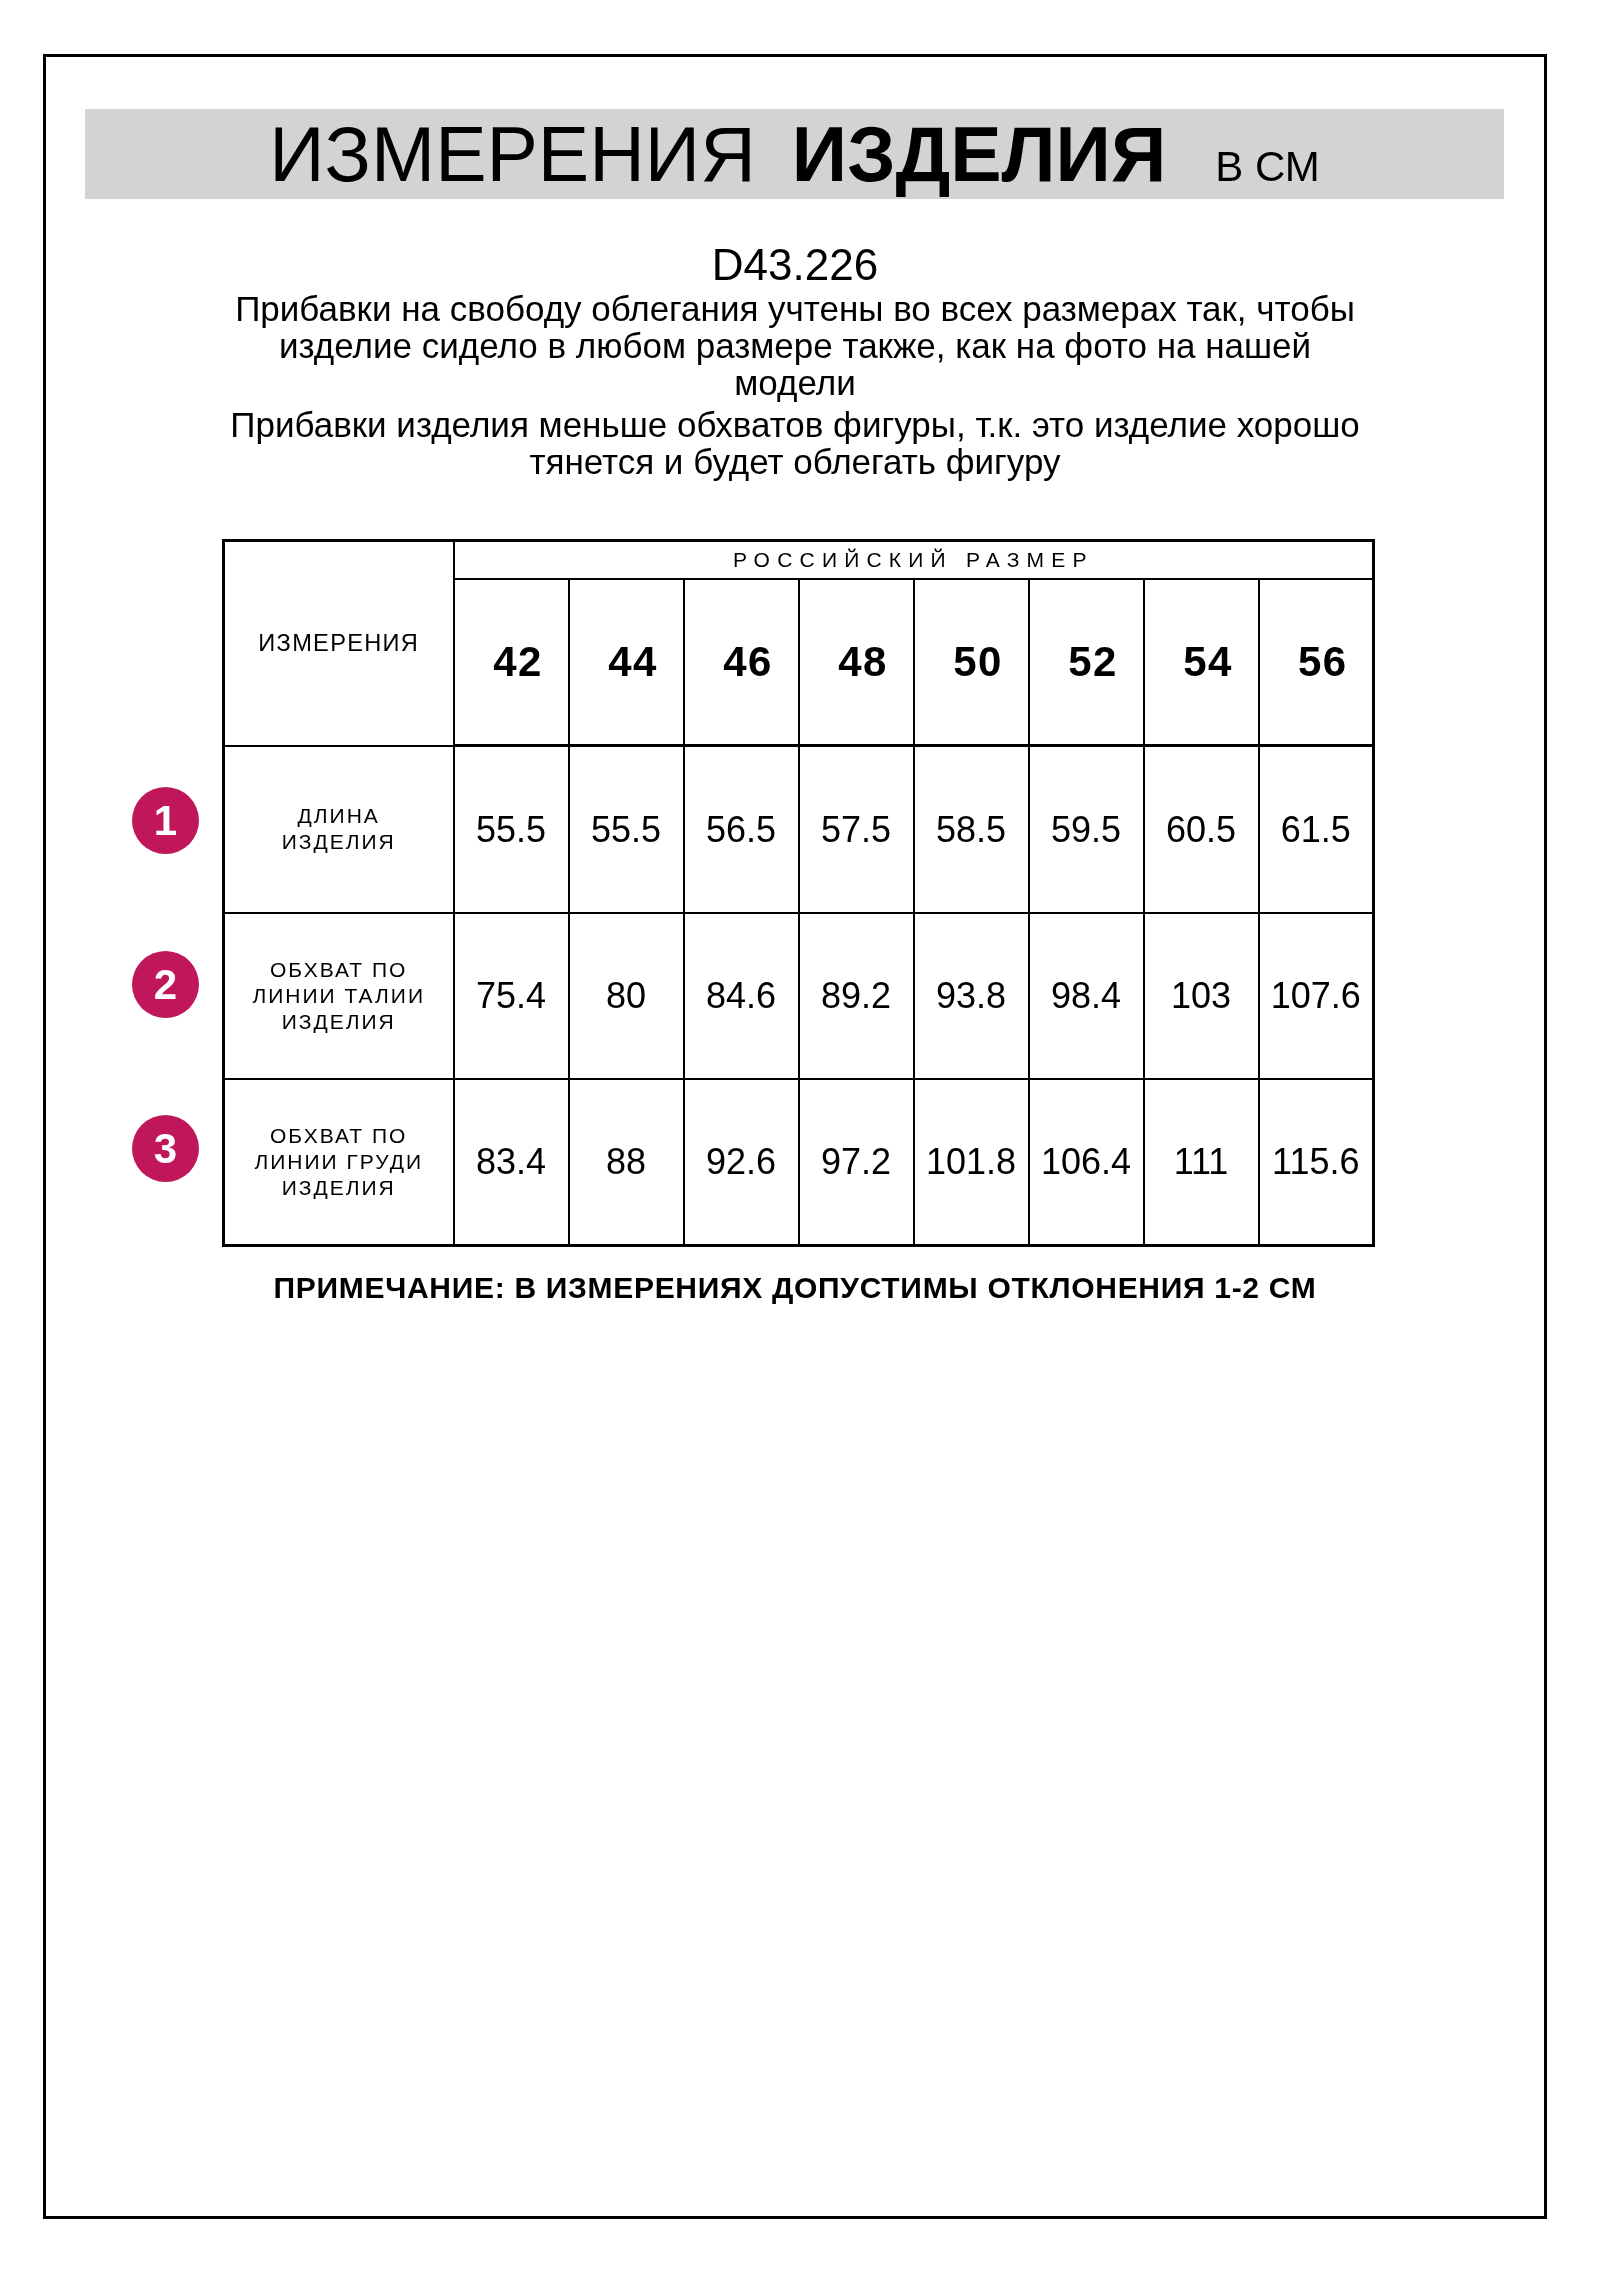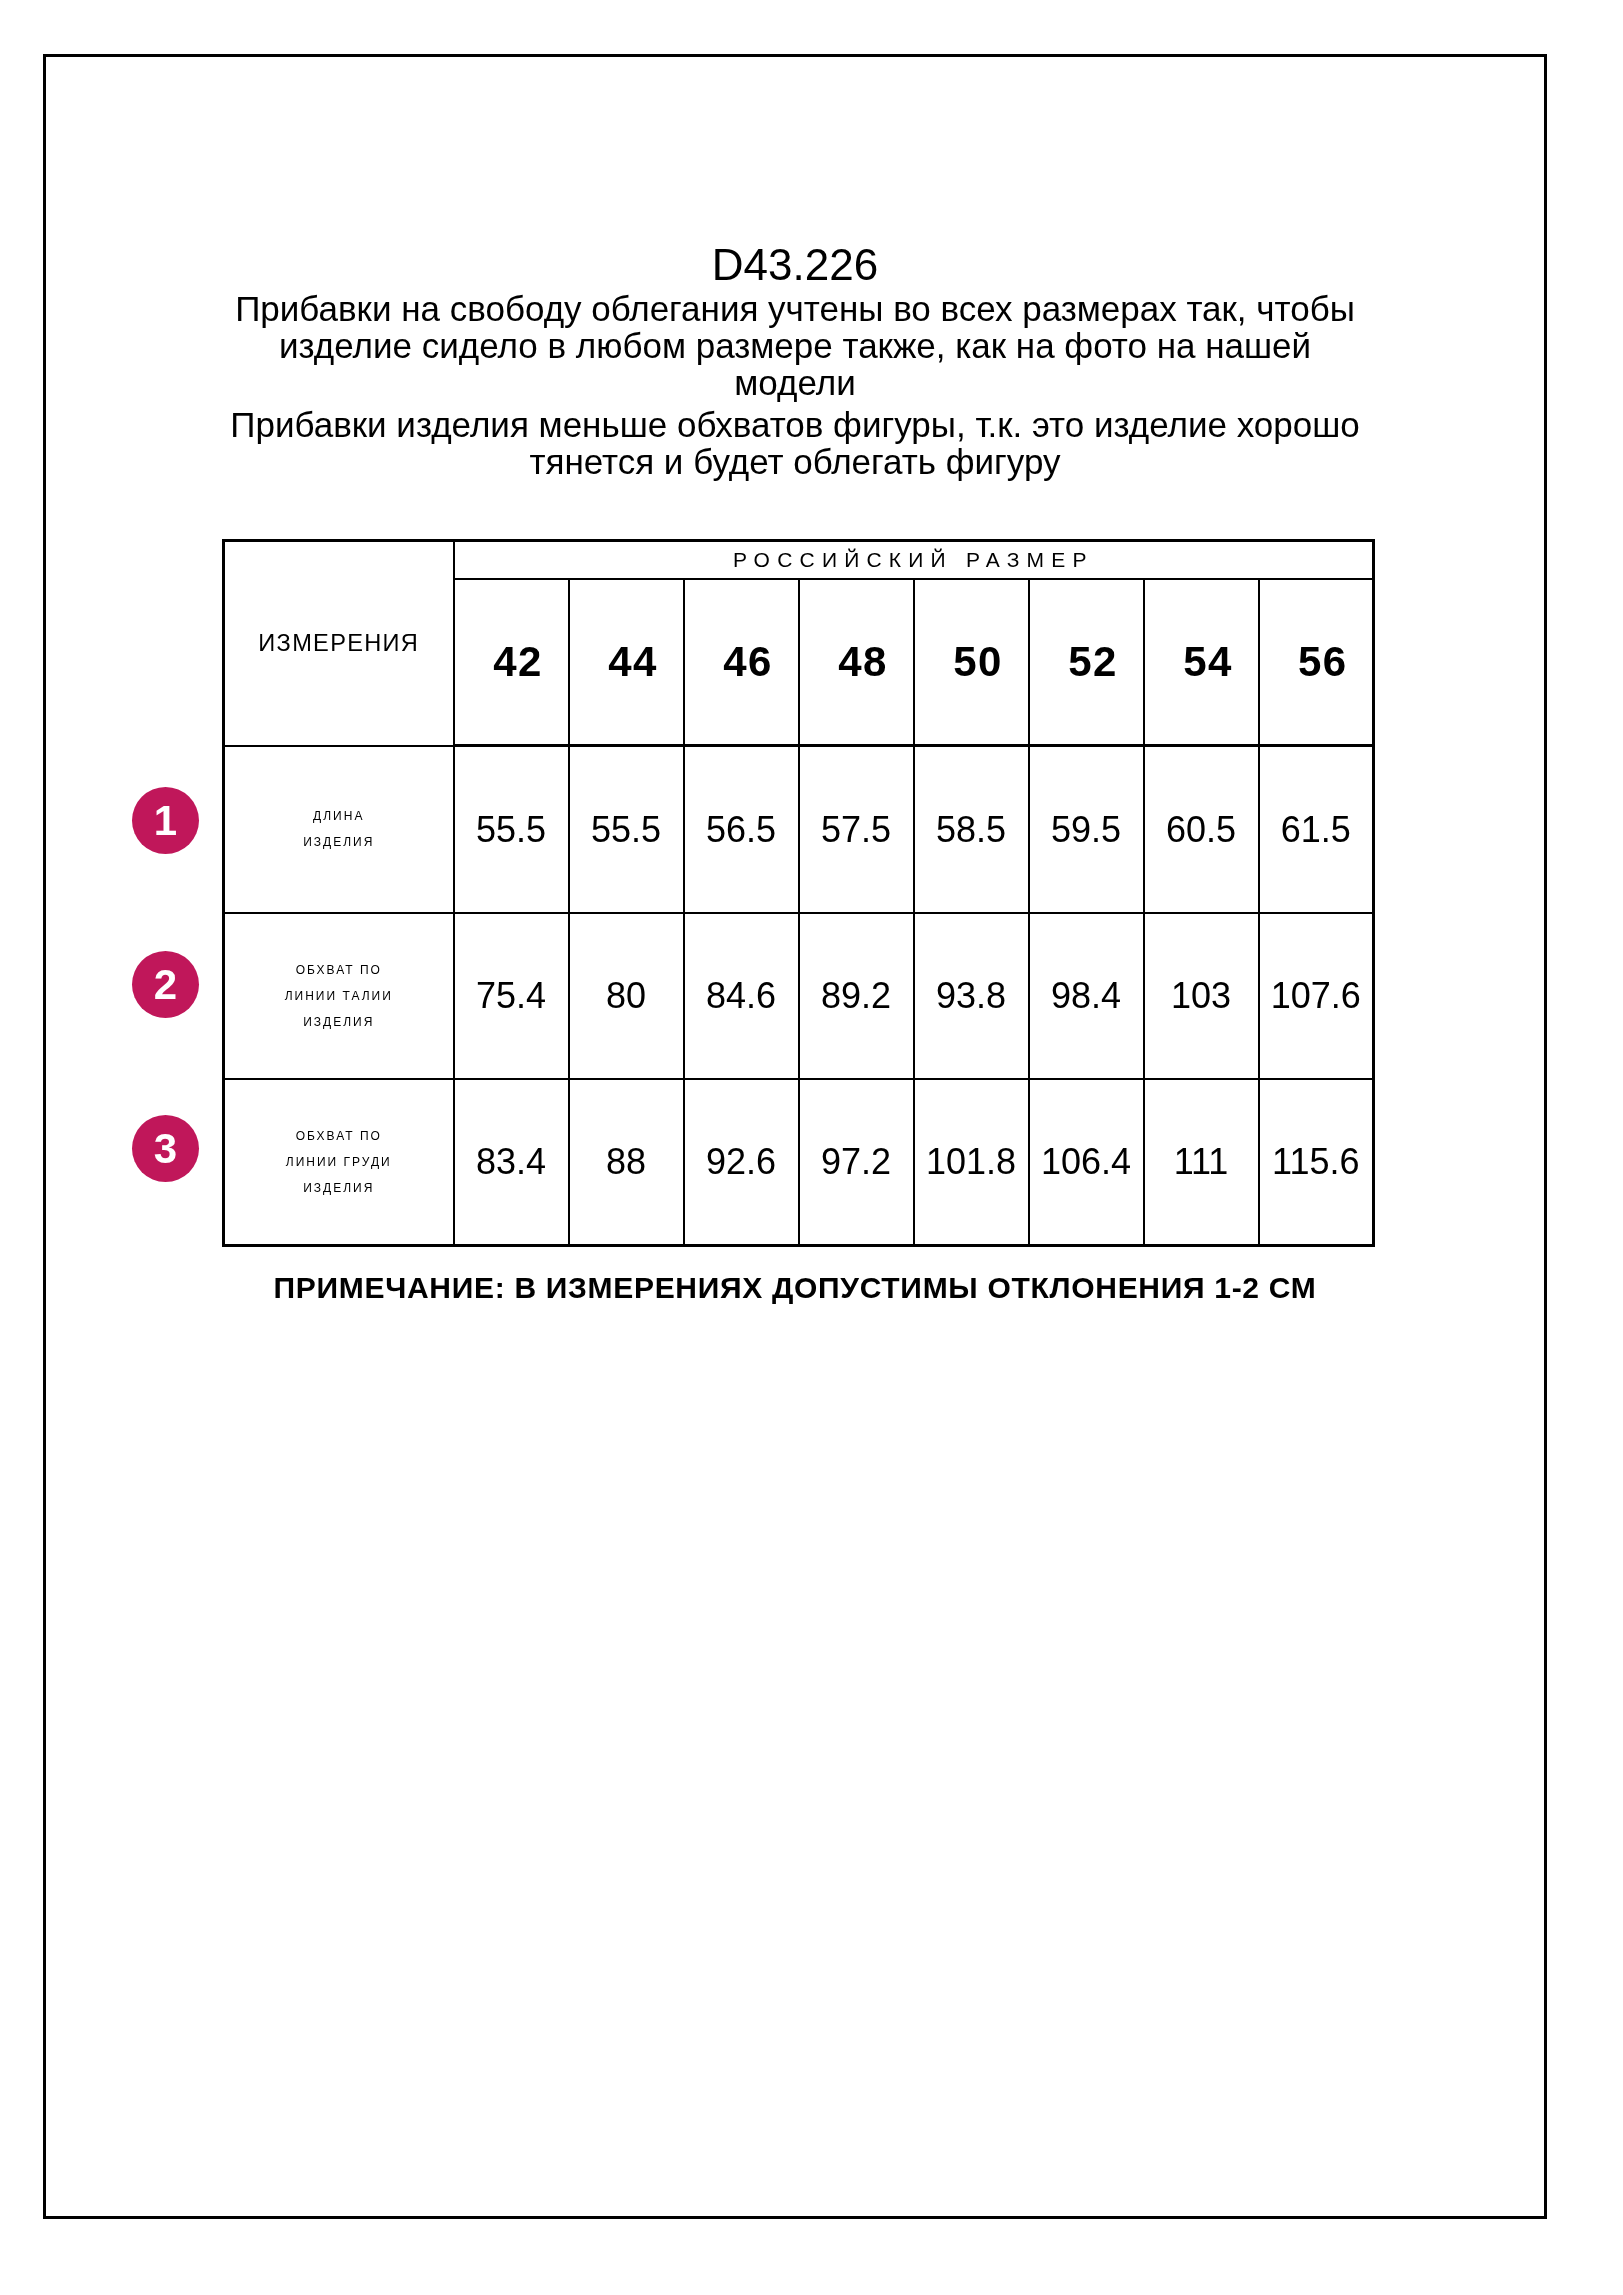--- a/index.html
+++ b/index.html
@@ -78,21 +78,21 @@
     font-weight: bold;
     letter-spacing: 1.3px;
     border-bottom: 3.3px solid #000;
     padding-left: 14px;
   }
   tr.data-row td { border-bottom: 2.6px solid #000; }
   tr.data-row-1 td { height: 165px; }
   tr.data-row-2 td { height: 164px; }
   tr.data-row-3 td { height: 164px; }
   td.row-label {
-    font-size: 12px;
+    font-size: 21px;
     letter-spacing: 2px;
     line-height: 26px;
   }
   td.value-cell { font-size: 36px; }
   
   .marker {
     position: absolute;
     left: 132px;
     width: 67px; height: 67px;
     border-radius: 50%;
@@ -106,20 +106,23 @@
   .marker-1 { top: 787px; }
   .marker-2 { top: 951px; }
   .marker-3 { top: 1115px; }
 </style>
 </head>
 <body>
 
 <div class="page">
   <div class="frame"></div>
 
+  <div class="title-band">
+    <span class="t-main">ИЗМЕРЕНИЯ</span><span class="t-bold">ИЗДЕЛИЯ</span><span class="t-units">В СМ</span>
+  </div>
 
   <div class="centered-block model-code">D43.226</div>
 
   <div class="centered-block para para-1">
     <div>Прибавки на свободу облегания учтены во всех размерах так, чтобы</div>
     <div>изделие сидело в любом размере также, как на фото на нашей</div>
     <div>модели</div>
   </div>
 
   <div class="centered-block para para-2">

